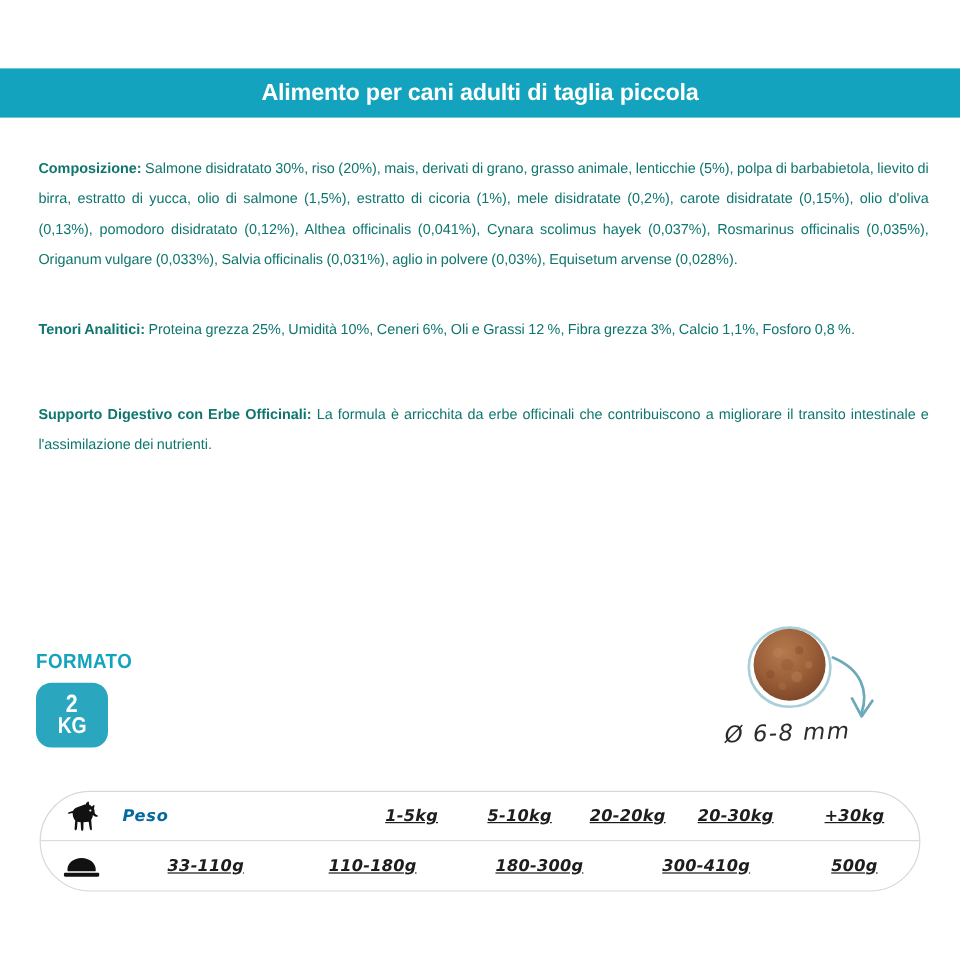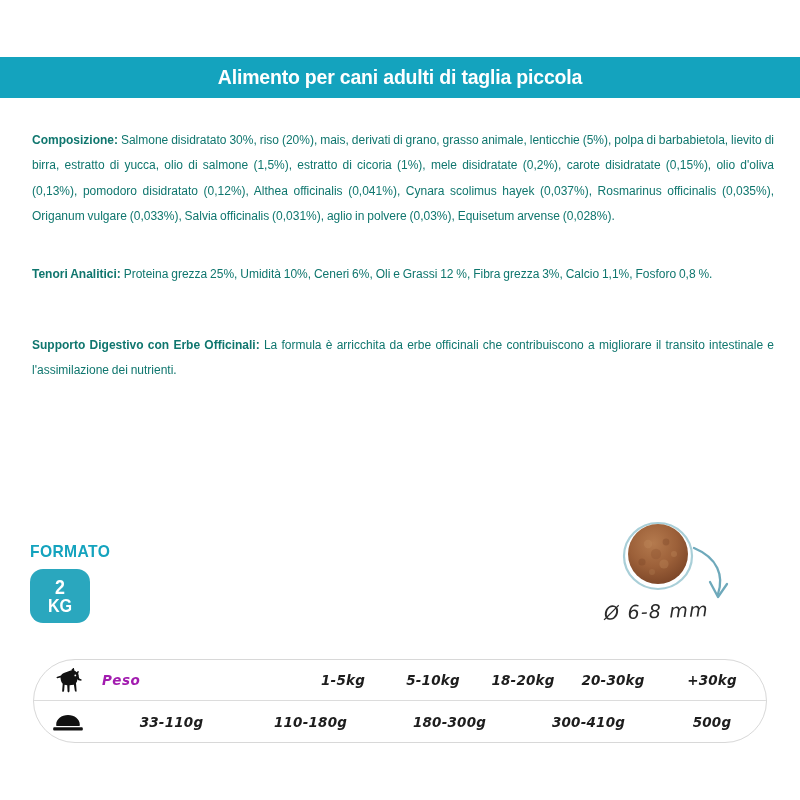--- a/index.html
+++ b/index.html
@@ -159,32 +159,33 @@
     align-items: center;
     justify-content: center;
     flex: 0 0 68px;
   }
   .feed-label {
     flex: 0 0 196px;
     font-family: "DejaVu Sans", sans-serif;
     font-style: italic;
     font-weight: bold;
     font-size: 13.5px;
-    color: #a21caf;
+    color: #0369a1;
     letter-spacing: 0.6px;
   }
   .feed-cell {
     flex: 1 1 0;
     text-align: center;
     font-family: "DejaVu Sans", sans-serif;
     font-style: italic;
     font-weight: bold;
     font-size: 13.5px;
     color: #1d1d1d;
     letter-spacing: 0.2px;
+    text-decoration: underline;
   }
   .feed-cell.last { flex: 0 0 108px; }
 </style>
 </head>
 <body>
 
 <div class="page">
 
   <div class="header-band">
     <div class="header-title">Alimento per cani adulti di taglia piccola</div>
@@ -243,21 +244,21 @@
     <div class="feed-row top">
       <div class="feed-icon">
         <svg width="30" height="26" viewBox="0 0 30 26">
           <path fill="#111111" d="M19.4 2.2c.3-.9.9-1.6 1.3-1.2.4.3.6 1.4.6 2.6 1 .3 1.8.9 2.3 1.7.7-.9 1.5-1.6 1.9-1.3.4.3.2 1.6-.3 2.7.5.9.7 1.9.6 2.9l.3 1.4c.4.6.8.9 1.4 1.1.9.3 1.4.8 1.2 1.2-.2.4-1.1.5-2 .3-.9-.2-1.7-.7-2.3-1.4l-.2 1.3c-.2 1-.6 1.9-1.2 2.6l.5 6.6c.2 1.2.1 2-.5 2.1-.6.1-1.1-.5-1.3-1.7l-.8-5.3-4.3.5-.1 5.1c0 1.2-.4 1.9-1 1.9-.6 0-1-.7-1-1.9l-.3-5.2-2.6-.5-.4 5.4c-.1 1.2-.6 1.9-1.2 1.8-.6-.1-.9-.8-.8-2l.5-6.2c-1.1-1.2-1.8-2.7-2-4.4l-.2-1.9-2.1.6c-1 .3-1.8.2-1.9-.2-.1-.4.5-.9 1.5-1.2l3-1c.6-1.2 1.6-2.1 2.9-2.6l6.1-2.3c.5-.2 1-.3 1.5-.3.2-.7.4-1.4.6-1.9z"></path>
           <circle cx="22.3" cy="8.4" r="0.9" fill="#ffffff"></circle>
         </svg>
       </div>
       <div class="feed-label">Peso</div>
       <div class="feed-cell">1-5kg</div>
       <div class="feed-cell">5-10kg</div>
-      <div class="feed-cell">18-20kg</div>
+      <div class="feed-cell">20-20kg</div>
       <div class="feed-cell">20-30kg</div>
       <div class="feed-cell last">+30kg</div>
     </div>
 
     <div class="feed-row">
       <div class="feed-icon">
         <svg width="30" height="20" viewBox="0 0 30 20">
           <path fill="#111111" d="M3.2 12.5c0-5.2 5.3-9.4 11.8-9.4s11.8 4.2 11.8 9.4c0 .6-.1 1.1-.2 1.6H3.4c-.1-.5-.2-1-.2-1.6z"></path>
           <path fill="#111111" d="M1.4 15.2h27.2c.7 0 1.2.5 1.2 1.2v1c0 .7-.5 1.2-1.2 1.2H1.4c-.7 0-1.2-.5-1.2-1.2v-1c0-.7.5-1.2 1.2-1.2z"></path>
         </svg>

